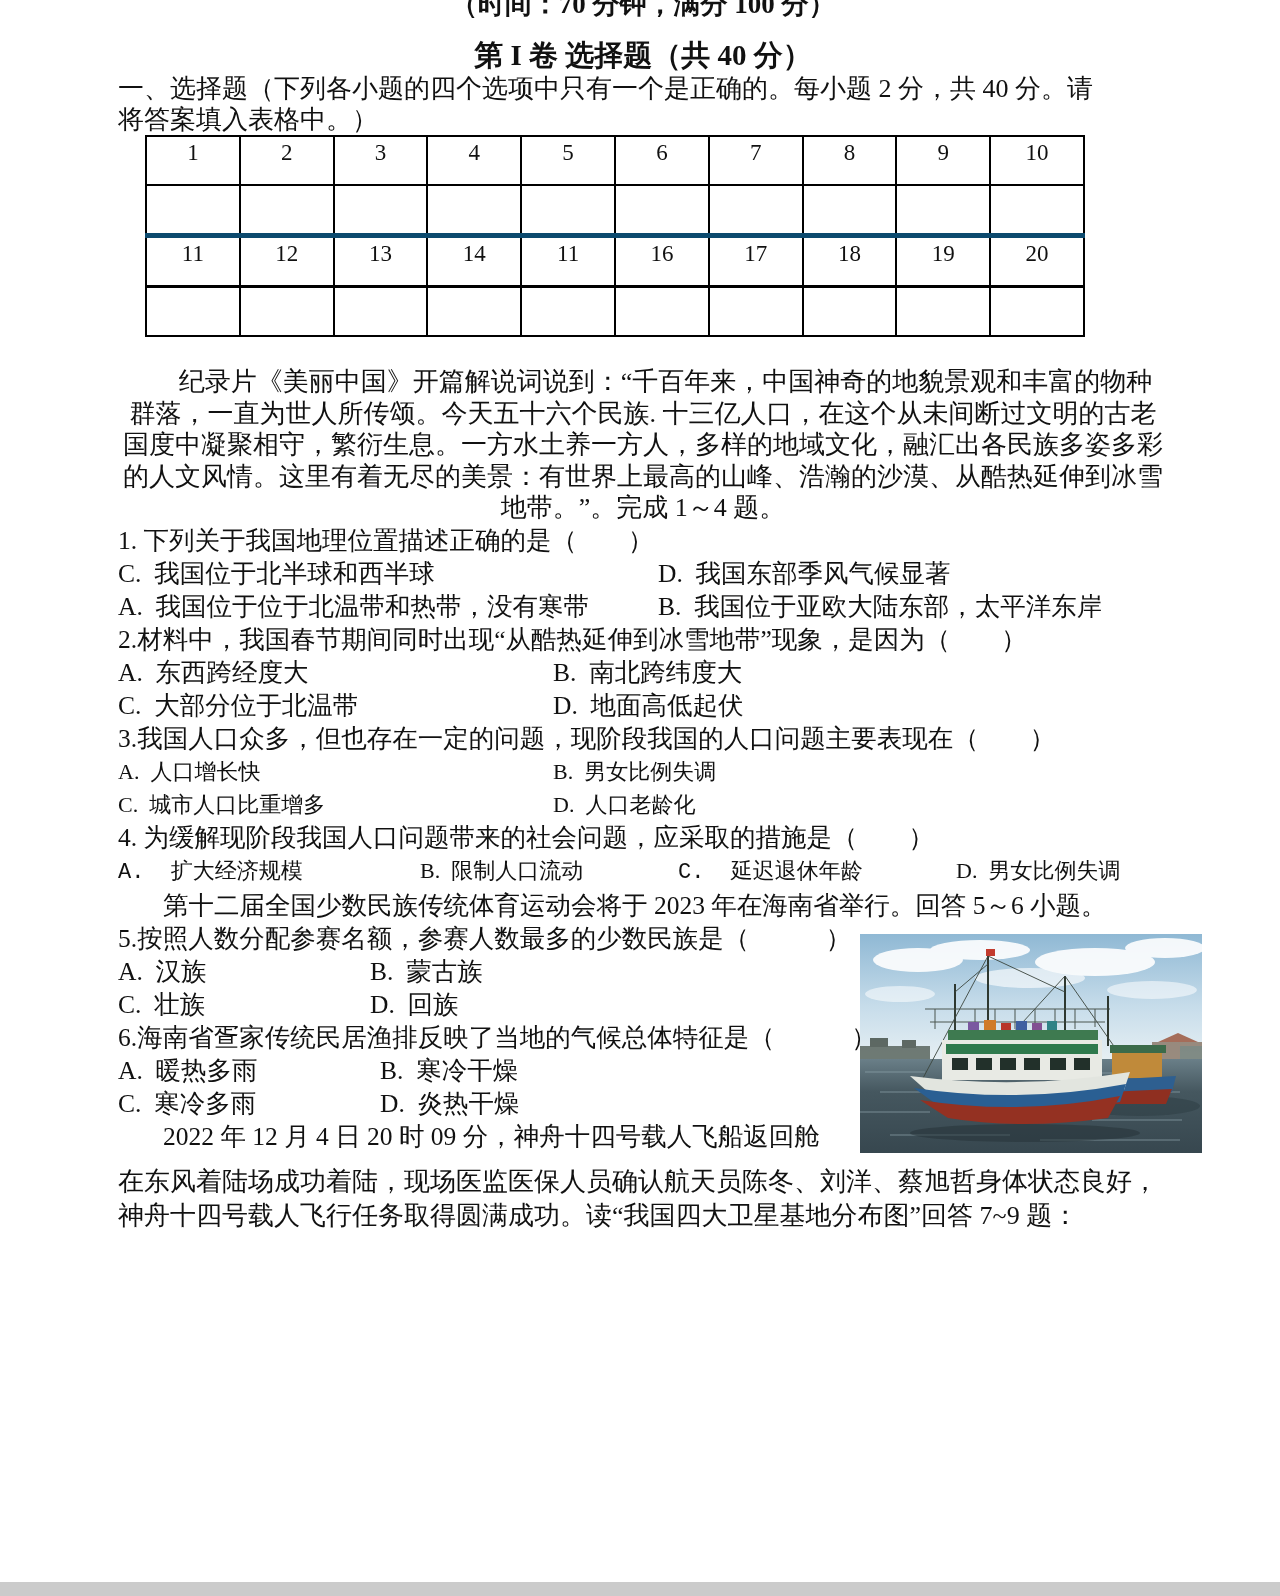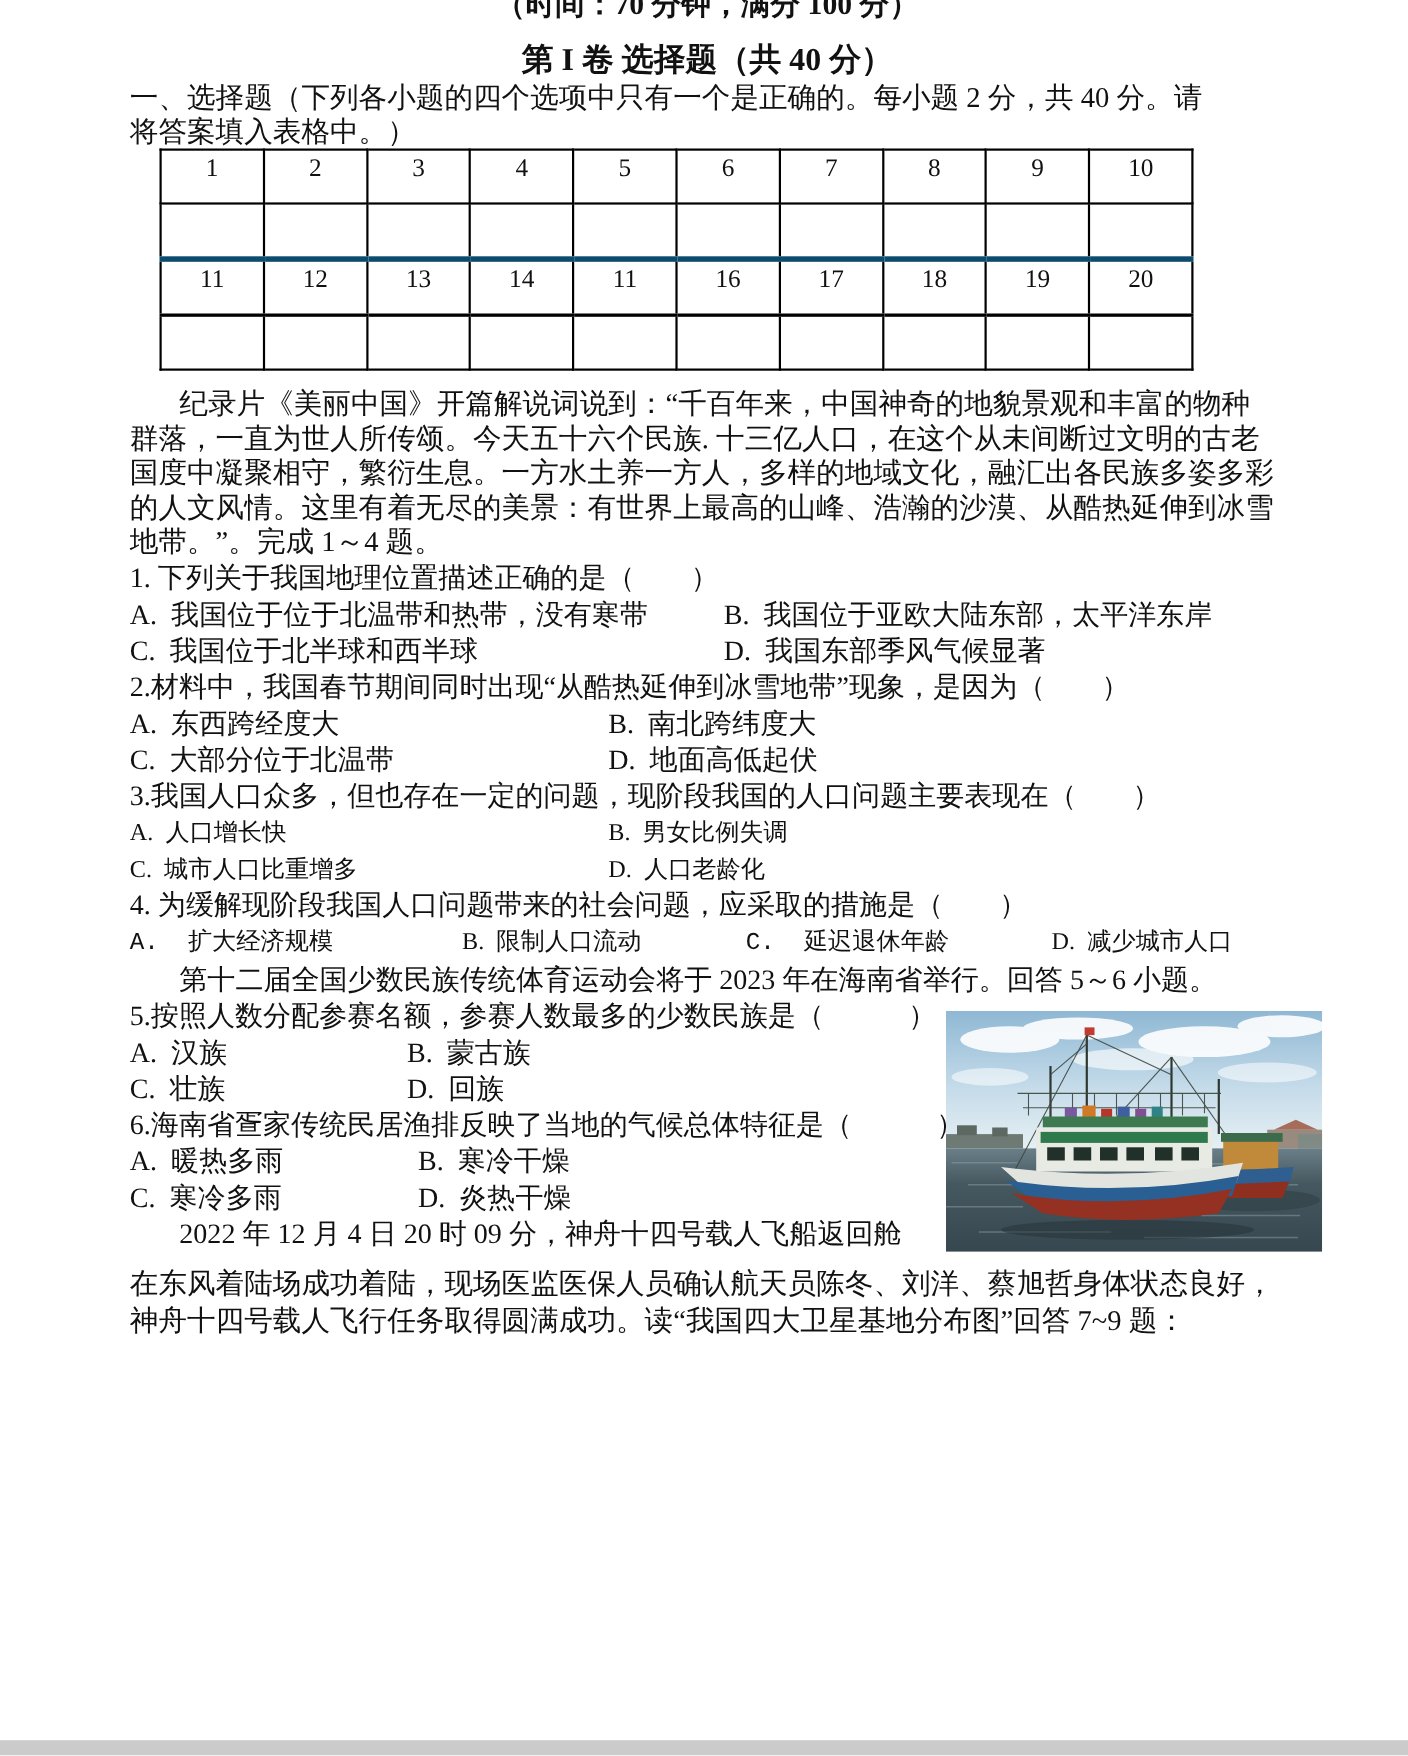--- a/index.html
+++ b/index.html
@@ -27,21 +27,21 @@
     border:2px solid #000;
     height:43px;
     text-align:center;
     vertical-align:top;
     font-size:23px;
     padding-top:3px;
   }
   tr.sep-gray td{border-top:5px solid #0c4a6e;}
   tr.sep-black td{border-top:3px solid #000;}
 
-  .passage1{margin-top:14px;}
+  .passage1{margin-top:29px;text-align:center;}
   .pline{font-size:26px;line-height:31.5px;white-space:nowrap;}
   .indent{text-indent:45px;}
 
   .qline{font-size:25.5px;line-height:33px;white-space:nowrap;}
   .optrow{font-size:25.5px;line-height:33px;white-space:nowrap;}
   .optrow .opt{display:inline-block;white-space:pre;}
   .optrow.small{font-size:22px;}
   .col-q1{width:540px;}
   .col-q2{width:435px;}
   .col-q3{width:435px;}
@@ -134,45 +134,45 @@
   <div class="passage1">
     <div class="pline indent">纪录片《美丽中国》开篇解说词说到：“千百年来，中国神奇的地貌景观和丰富的物种</div>
     <div class="pline">群落，一直为世人所传颂。今天五十六个民族. 十三亿人口，在这个从未间断过文明的古老</div>
     <div class="pline">国度中凝聚相守，繁衍生息。一方水土养一方人，多样的地域文化，融汇出各民族多姿多彩</div>
     <div class="pline">的人文风情。这里有着无尽的美景：有世界上最高的山峰、浩瀚的沙漠、从酷热延伸到冰雪</div>
     <div class="pline">地带。”。完成 1～4 题。</div>
   </div>
 
   <div class="qline">1. 下列关于我国地理位置描述正确的是（　　）</div>
   <div class="optrow">
+    <span class="opt col-q1">C.  我国位于北半球和西半球</span><span class="opt">D.  我国东部季风气候显著</span>
+  </div>
+  <div class="optrow">
     <span class="opt col-q1">A.  我国位于位于北温带和热带，没有寒带</span><span class="opt">B.  我国位于亚欧大陆东部，太平洋东岸</span>
-  </div>
-  <div class="optrow">
-    <span class="opt col-q1">C.  我国位于北半球和西半球</span><span class="opt">D.  我国东部季风气候显著</span>
   </div>
 
   <div class="qline">2.材料中，我国春节期间同时出现“从酷热延伸到冰雪地带”现象，是因为（　　）</div>
   <div class="optrow">
     <span class="opt col-q2">A.  东西跨经度大</span><span class="opt">B.  南北跨纬度大</span>
   </div>
   <div class="optrow">
     <span class="opt col-q2">C.  大部分位于北温带</span><span class="opt">D.  地面高低起伏</span>
   </div>
 
   <div class="qline">3.我国人口众多，但也存在一定的问题，现阶段我国的人口问题主要表现在（　　）</div>
   <div class="optrow small">
     <span class="opt col-q3">A.  人口增长快</span><span class="opt">B.  男女比例失调</span>
   </div>
   <div class="optrow small">
     <span class="opt col-q3">C.  城市人口比重增多</span><span class="opt">D.  人口老龄化</span>
   </div>
 
   <div class="qline">4. 为缓解现阶段我国人口问题带来的社会问题，应采取的措施是（　　）</div>
   <div class="optrow small">
-    <span class="opt col-q4a">A.  扩大经济规模</span><span class="opt col-q4b">B.  限制人口流动</span><span class="opt col-q4c">C.  延迟退休年龄</span><span class="opt">D.  减少城市人口</span>
+    <span class="opt col-q4a">A.  扩大经济规模</span><span class="opt col-q4b">B.  限制人口流动</span><span class="opt col-q4c">C.  延迟退休年龄</span><span class="opt">D.  男女比例失调</span>
   </div>
 
   <div class="qline indent">第十二届全国少数民族传统体育运动会将于 2023 年在海南省举行。回答 5～6 小题。</div>
 
   <div class="q56-section">
 
     <svg class="photo" viewBox="0 0 342 219" xmlns="http://www.w3.org/2000/svg">
       <defs>
         <linearGradient id="sky" x1="0" y1="0" x2="0" y2="1">
           <stop offset="0" stop-color="#8fb8d4"></stop>

